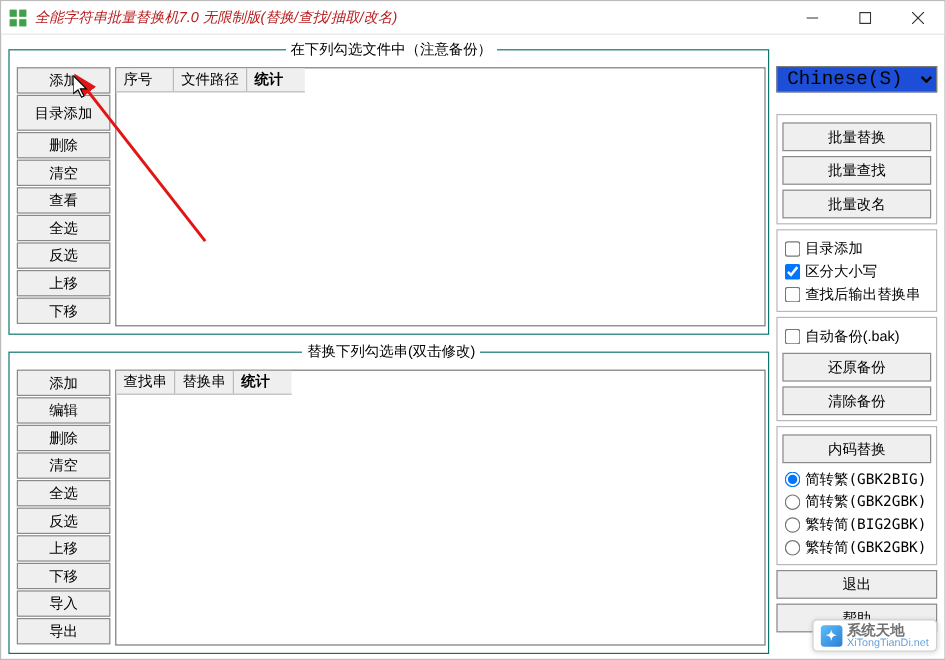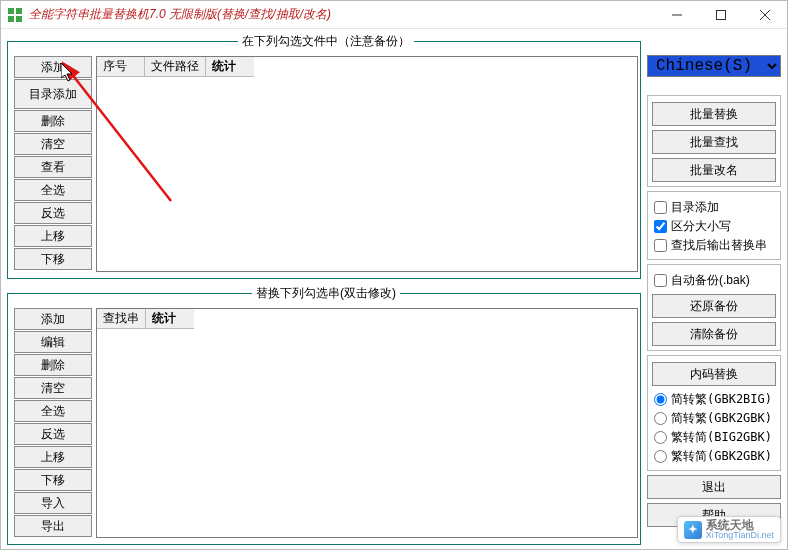--- a/index.html
+++ b/index.html
@@ -258,20 +258,21 @@
           <button>全选</button>
           <button>反选</button>
           <button>上移</button>
           <button>下移</button>
           <button>导入</button>
           <button>导出</button>
         </div>
         <div class="listwrap">
           <div class="listheader">
             <div class="colh" style="flex:1">查找串</div>
+            <div class="colh" style="flex:1">替换串</div>
             <div class="colh" style="width:48px">统计</div>
           </div>
           <div class="listbody"></div>
         </div>
       </div>
     </fieldset>
 
   </div>
 
   <div class="right">

